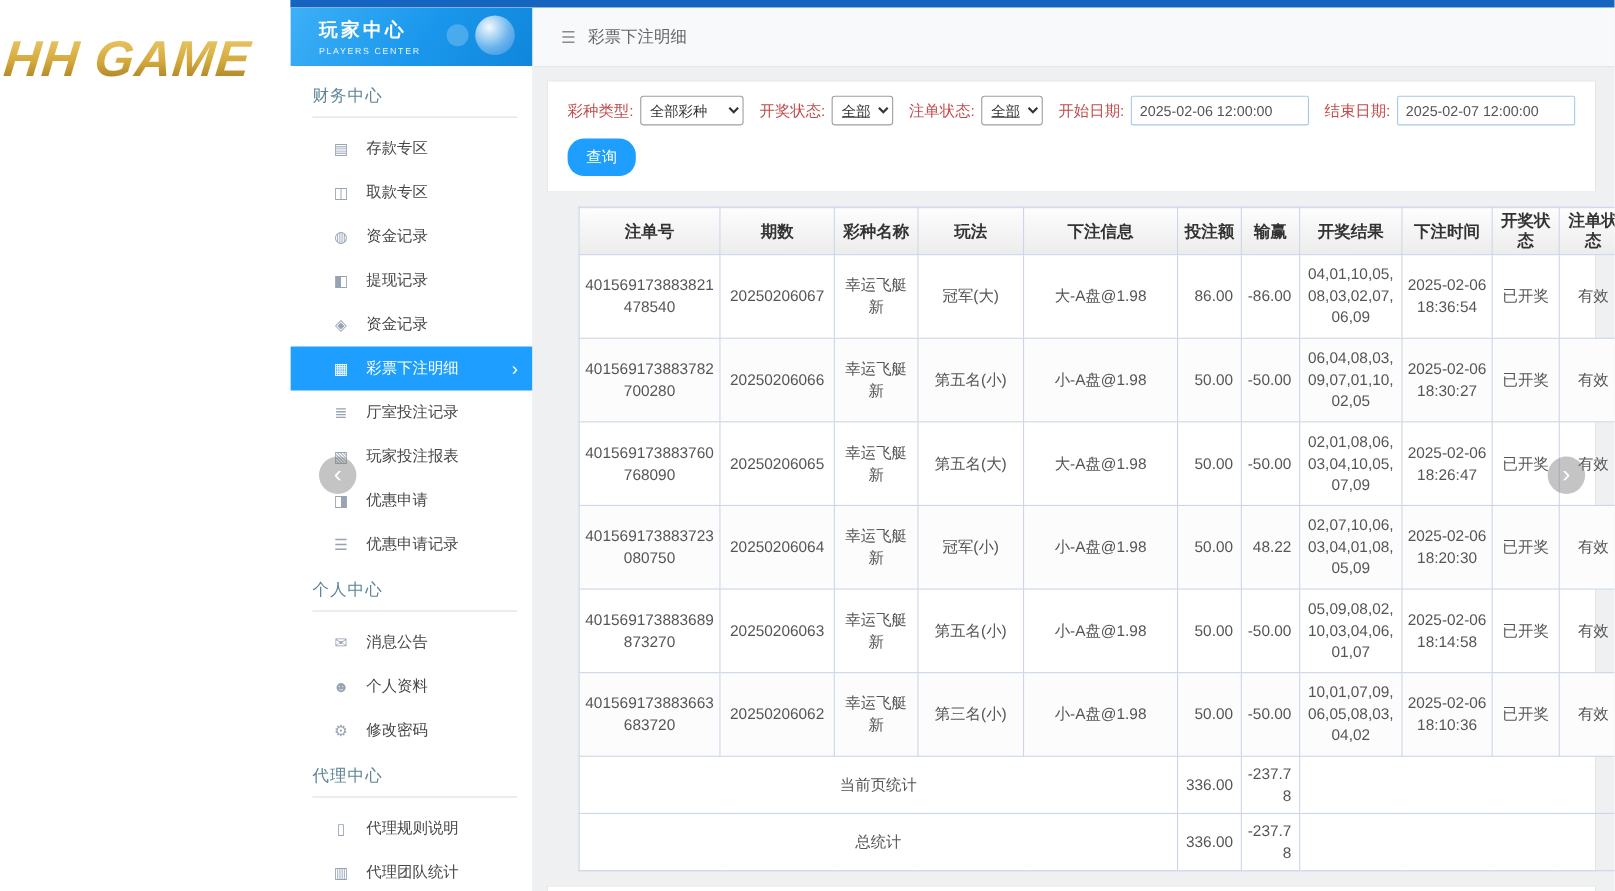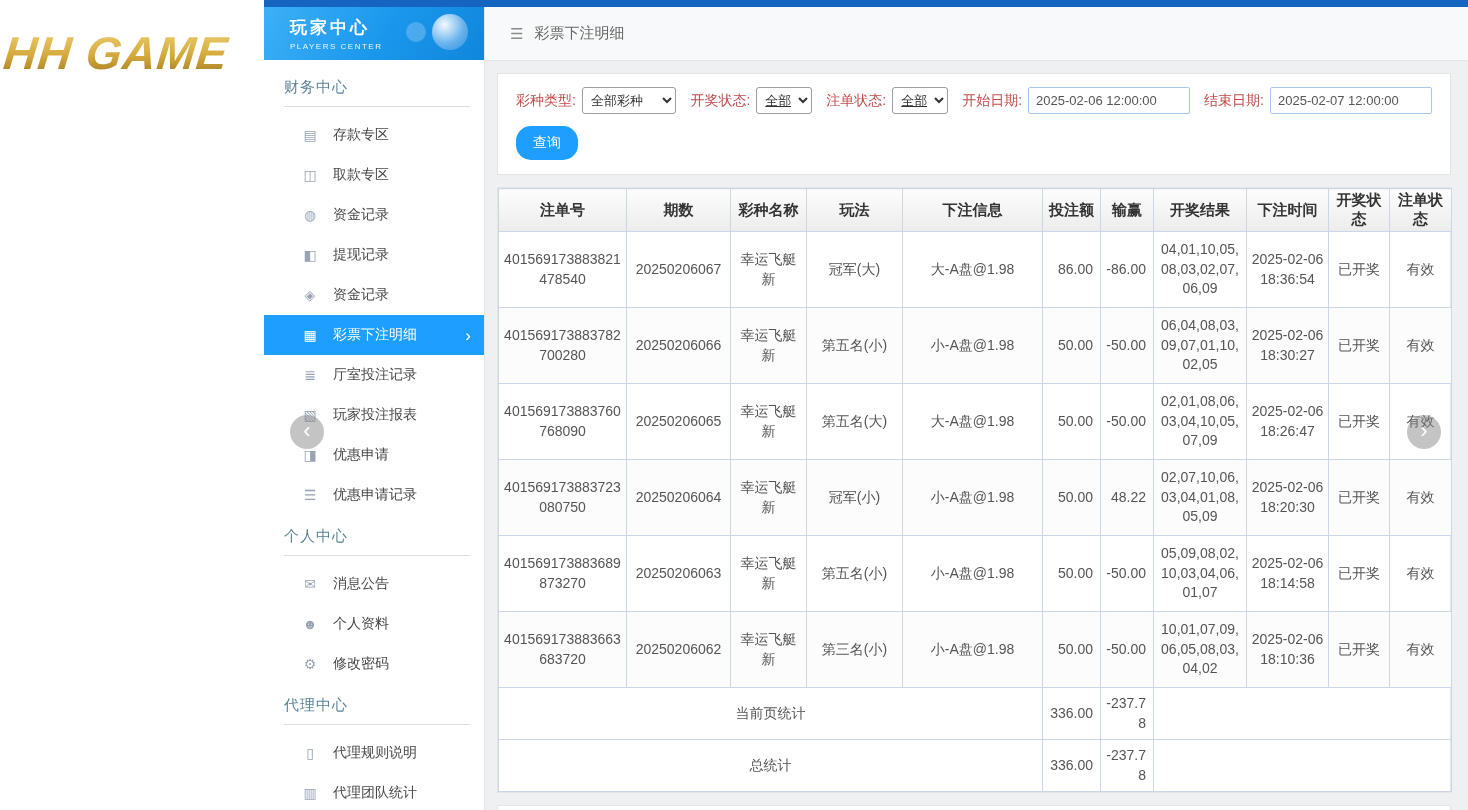--- a/index.html
+++ b/index.html
@@ -48,21 +48,21 @@
   .filter-row{display:flex;align-items:center;flex-wrap:nowrap;gap:6px;}
   .f-label{font-size:14px;color:#c14b4b;margin-left:8px;white-space:nowrap;}
   .f-label:first-child{margin-left:0;}
   select{height:27px;font-size:13px;color:#333;border:1px solid #9e9e9e;border-radius:3px;background:#fff;padding:0 4px;font-family:"Liberation Sans",sans-serif;}
   .sel-type{width:118px;}
   .sel-small{width:64px;text-decoration:underline;}
   .date-input{width:146px;height:25px;border:1px solid #a9c7ea;border-radius:2px;font-size:13px;color:#555;padding:0 7px;font-family:"Liberation Sans",sans-serif;}
   .filter-row2{margin-top:12px;}
   .btn-search{background:#1e9fff;color:#fff;border:none;border-radius:15px;padding:8px 17px;font-size:14px;cursor:pointer;font-family:"Liberation Sans",sans-serif;}
 
-  .table-card{margin-top:12px;}
+  .table-card{margin-top:12px;margin-left:28px;}
   table{width:100%;border-collapse:collapse;table-layout:fixed;}
   th{background:linear-gradient(#fdfdfd,#ececec);border:1px solid #ccd6e9;font-size:15px;color:#333;height:42px;font-weight:bold;padding:0 2px;}
   td{border:1px solid #ccd6e9;text-align:center;font-size:14px;color:#555;padding:6px 4px;word-break:break-all;line-height:1.4;box-sizing:border-box;}
   tr.data-row{height:76px;}
   tr.data-row:nth-child(even){background:#fcfcfd;}
   td.num{text-align:right;padding-right:7px;}
   tr.summary-row{height:38px;}
   tr.summary-row td{font-size:14px;color:#555;}
 
   .pagination-card{margin-top:12px;height:44px;display:flex;align-items:center;justify-content:space-between;padding:0 16px 0 14px;}

